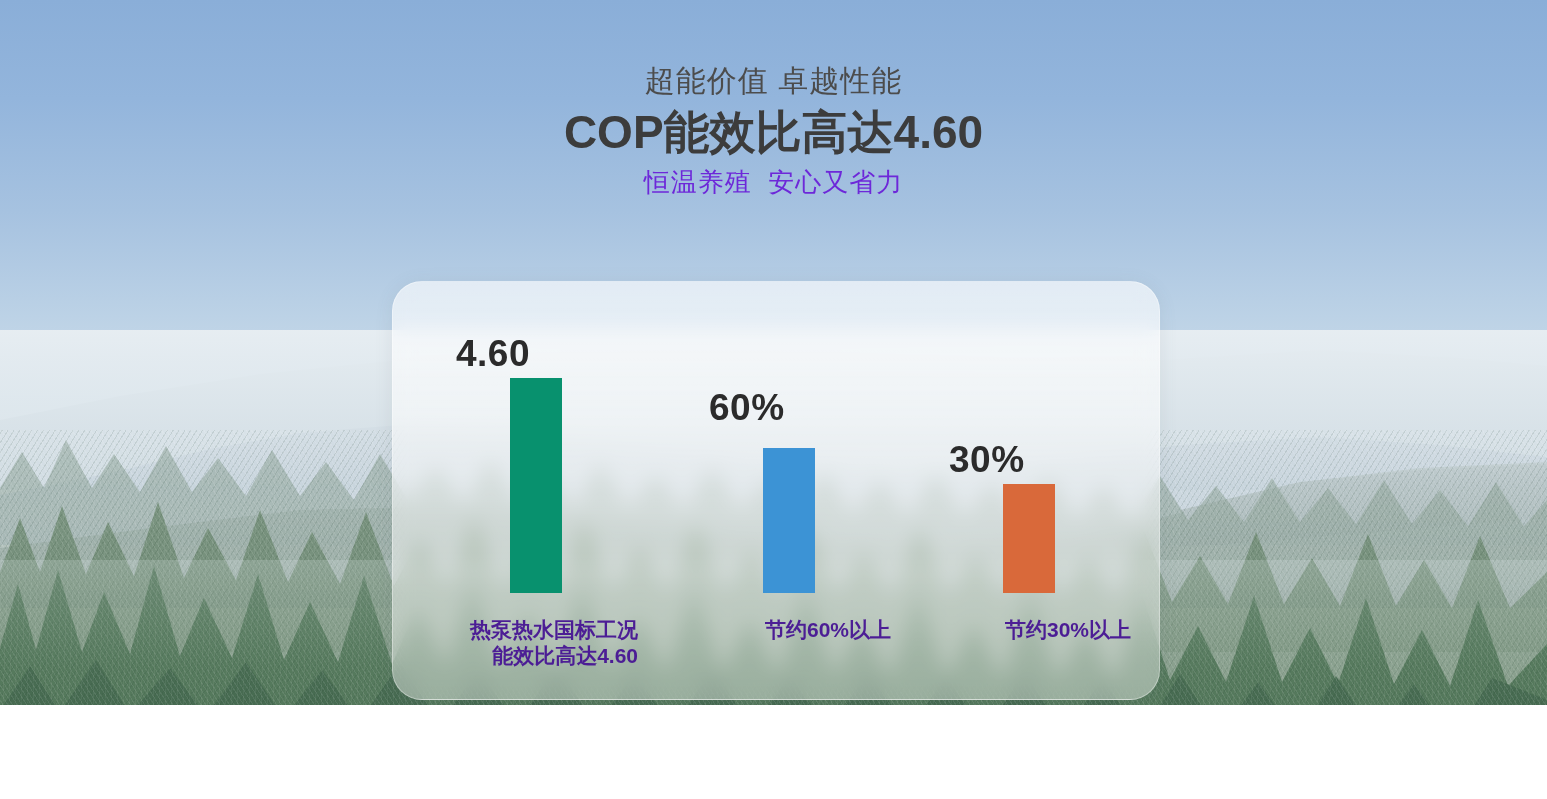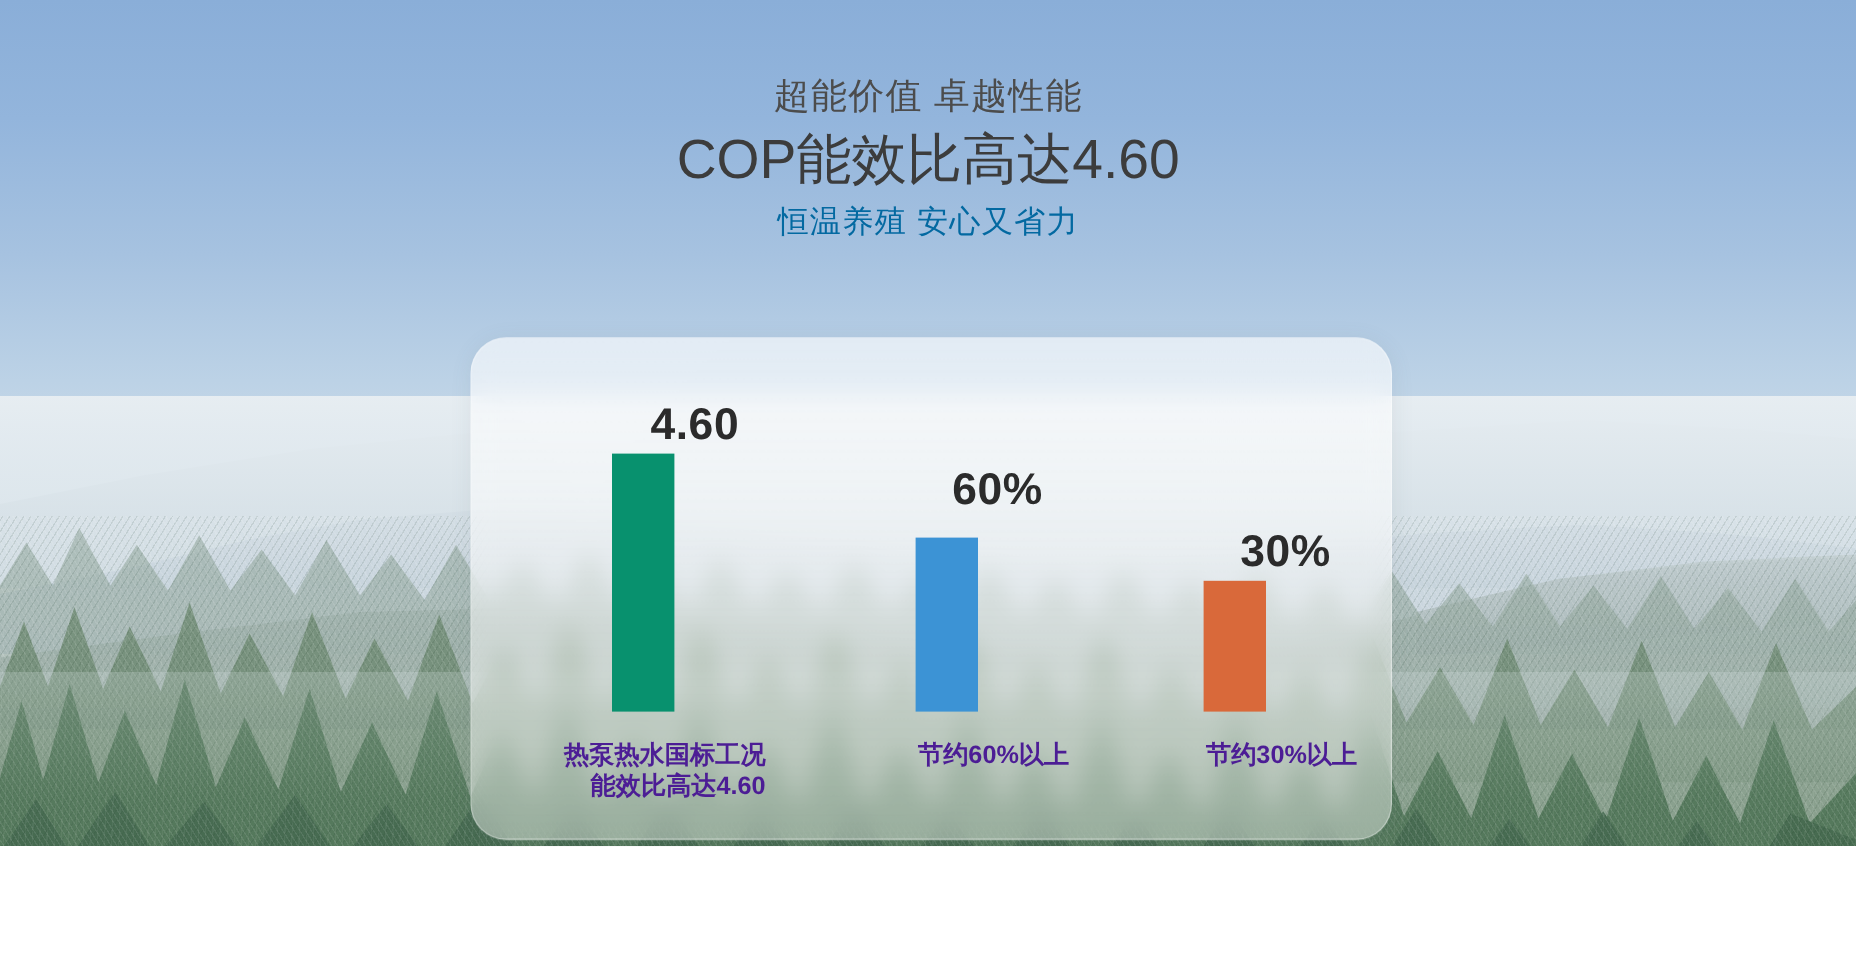--- a/index.html
+++ b/index.html
@@ -107,32 +107,33 @@
   .headline .kicker {
     font-size: 30px;
     line-height: 38px;
     letter-spacing: 1px;
     color: #4c4c4c;
     font-weight: 400;
   }
   .headline .main {
     font-size: 46px;
     line-height: 60px;
-    font-weight: 400;
+    font-weight: 700;
     letter-spacing: 0px;
     color: #3c3c3c;
     margin-top: 2px;
   }
   .headline .sub {
     font-size: 26px;
     line-height: 36px;
     font-weight: 400;
-    color: #0369a1;
+    color: #6d28d9;
     margin-top: 4px;
     letter-spacing: 1px;
+    font-family: Liberation Mono, monospace;
   }
 
   
   .chart-card {
     position: absolute;
     left: 392px;
     top: 281px;
     width: 768px;
     height: 419px;
     border-radius: 30px;
@@ -159,21 +160,21 @@
   .bar-group {
     position: absolute;
     bottom: 112px;           
     width: 160px;
     text-align: center;
   }
   .bar-value {
     position: absolute;
     left: 0;
     width: 100%;
-    text-align: right;
+    text-align: left;
     font-size: 37px;
     line-height: 40px;
     font-weight: 700;
     color: #2b2b2b;
     letter-spacing: .5px;
   }
   .bar-rect {
     position: absolute;
     bottom: 0;
     left: 50%;

